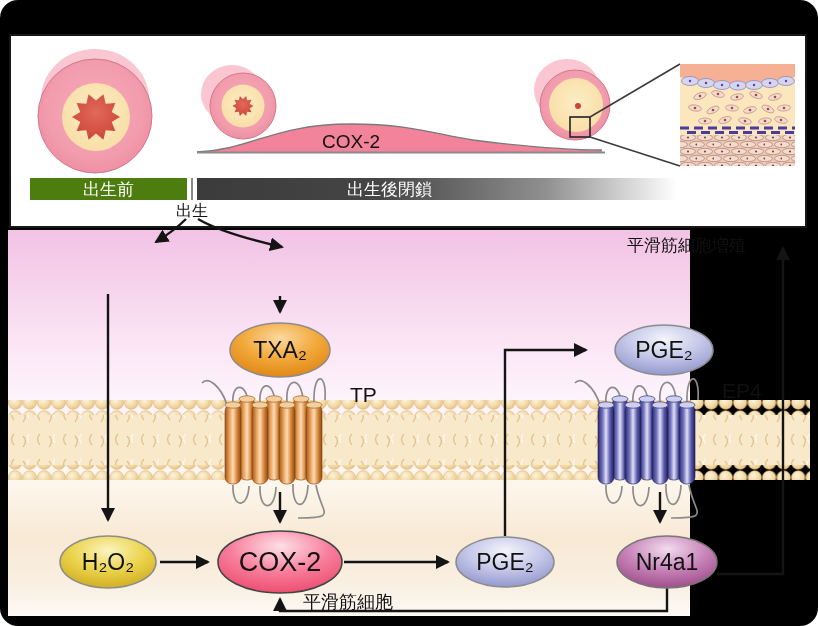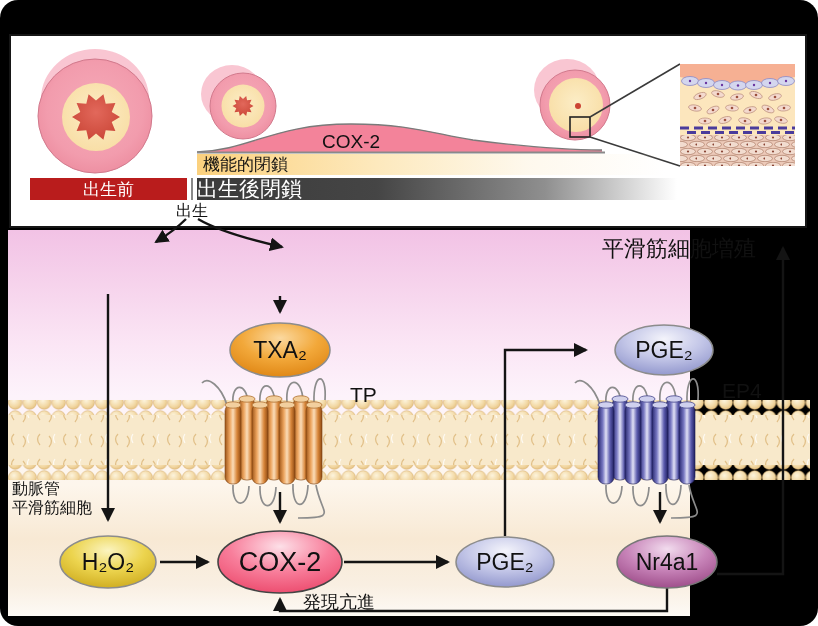--- a/index.html
+++ b/index.html
@@ -5,38 +5,38 @@
   html,body{margin:0;padding:0;background:#ffffff;}
   .stage{position:relative;width:818px;height:626px;background:#000;border-radius:18px;overflow:hidden;
          font-family:"Liberation Sans","DejaVu Sans",sans-serif;color:#111;}
   .abs{position:absolute;}
   
   .top-panel{left:9px;top:34px;width:798px;height:194px;background:#fff;border:2px solid #161616;box-sizing:border-box;}
   .bar{position:absolute;height:22px;display:flex;align-items:center;}
   .bar-functional{left:186px;top:118px;width:600px;height:21px;
     background:linear-gradient(90deg,#fbd17e 0%,#fde9bd 30%,rgba(253,243,222,0.55) 55%,rgba(255,255,255,0) 78%);}
   .bar-functional span{font-size:17px;color:#111;padding-left:6px;}
-  .bar-prenatal{left:19px;top:142px;width:157px;background:#b91c1c;justify-content:center;}
+  .bar-prenatal{left:19px;top:142px;width:157px;background:#4d7c0f;justify-content:center;}
   .bar-prenatal span{font-size:17px;color:#fff;}
   .bar-postnatal{left:186px;top:142px;width:600px;
     background:linear-gradient(90deg,#3b3b3b 0%,#454545 30%,#8f8f8f 58%,rgba(210,210,210,0) 80%);}
-  .bar-postnatal span{position:absolute;left:0;width:235px;text-align:left;font-size:21px;color:#fff;}
+  .bar-postnatal span{position:absolute;left:0;width:235px;text-align:right;font-size:17px;color:#fff;}
   .divider-line{left:180px;top:142px;width:2px;height:22px;background:#8a8a8a;}
   .birth-label{left:149px;top:165px;width:64px;text-align:center;font-size:16px;}
   .cox2-curve-label{left:305px;top:95px;width:70px;text-align:center;font-size:19px;}
   
   .pathway-panel{left:8px;top:230px;width:682px;height:386px;
     background:linear-gradient(180deg,#f2c2e5 0%,#f6d3ec 14%,#fbe6f5 30%,#fdf3fb 43%,
                #fdf6ec 66%,#f8e9d4 80%,#f9efe2 92%,#fdfaf5 100%);}
   .txt{position:absolute;line-height:1.2;}
   .t-oxygen{left:44px;top:241px;font-size:22px;}
   .t-platelet{left:176px;top:241px;width:224px;text-align:center;font-size:22px;}
   .t-tp{left:350px;top:382px;font-size:21px;text-align:center;}
   .t-ep4{left:722px;top:378px;font-size:21px;text-align:right;}
-  .t-prolif{left:602px;top:236px;font-size:22px;}
+  .t-prolif{left:627px;top:236px;font-size:17px;}
   .t-cell{left:12px;top:480px;font-size:16px;line-height:1.18;}
   .t-upreg{left:303px;top:592px;font-size:18px;}
   svg text{fill:#111;}
   .node-label{font-size:23px;}
   .node-label-big{font-size:27px;}
 </style>
 </head>
 <body>
 
 <div class="stage">
@@ -155,23 +155,20 @@
             <circle cx="85" cy="57" r="1.3"></circle>
           <circle cx="101" cy="56" r="1.3"></circle>
         </g>
         <line x1="0" y1="64" x2="115" y2="64" stroke="#4a3b9c" stroke-width="3" stroke-dasharray="9 5"></line>
         <line x1="7" y1="68.5" x2="115" y2="68.5" stroke="#4a3b9c" stroke-width="3" stroke-dasharray="9 5"></line>
         <rect x="0" y="71" width="115" height="31" fill="#ecc9b8"></rect>
         <rect x="0" y="71" width="115" height="31" fill="url(#histoCells)"></rect>
       </g>
     </svg>
 
-    <div class="bar bar-functional abs">
-      <span>機能的閉鎖</span>
-    </div>
     <div class="bar bar-prenatal abs">
       <span>出生前</span>
     </div>
     <div class="bar bar-postnatal abs">
       <span>出生後閉鎖</span>
     </div>
     <div class="abs divider-line"></div>
     <div class="abs birth-label">出生</div>
     <div class="abs cox2-curve-label">COX-2</div>
   </div>
@@ -348,19 +345,15 @@
         <path d="M0,0 L14,7 L0,14 Z" fill="#141414"></path>
       </marker>
     </defs>
     <path d="M186,219 C175,230 164,237 156,242" stroke="#141414" stroke-width="2.4" fill="none" marker-end="url(#ah2)"></path>
     <path d="M198,219 C220,232 260,242 282,247" stroke="#141414" stroke-width="2.4" fill="none" marker-end="url(#ah2)"></path>
   </svg>
 
   <div class="txt t-tp">TP</div>
   <div class="txt t-ep4">EP4</div>
   <div class="txt t-prolif">平滑筋細胞増殖</div>
-  <div class="txt t-cell">
-    <div>動脈管</div>
-    <div>平滑筋細胞</div>
-  </div>
-  <div class="txt t-upreg">発現亢進</div>
+  <div class="txt t-upreg">平滑筋細胞</div>
 
 </div>
 
 </body></html>

